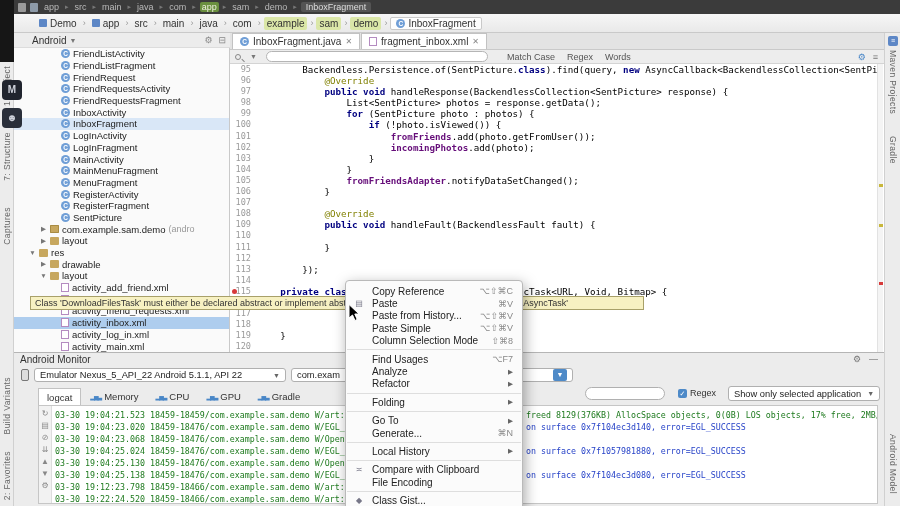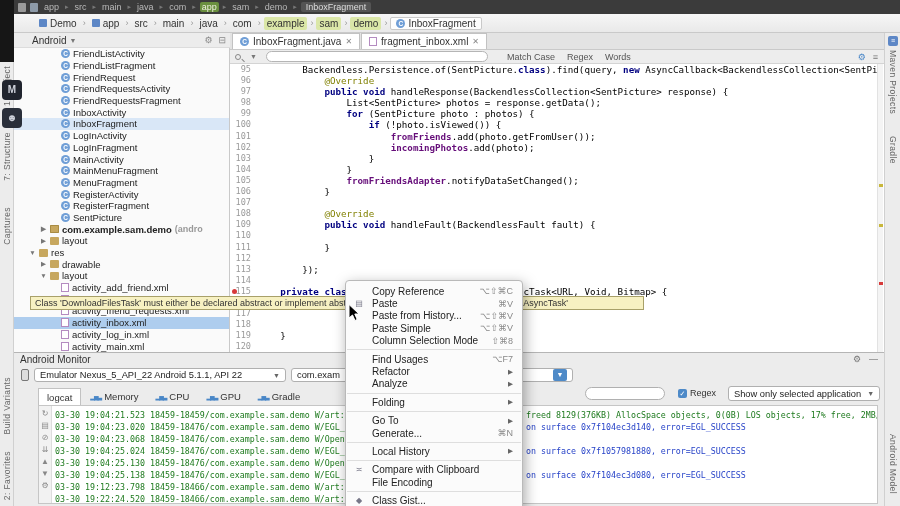--- a/index.html
+++ b/index.html
@@ -301,21 +301,21 @@
       <div class="tree-row" style="padding-left: 37px;">
         <span class="arrow"></span>
         <span class="icon-class">C</span>
         <span>RegisterFragment</span>
       </div>
       <div class="tree-row" style="padding-left: 37px;">
         <span class="arrow"></span>
         <span class="icon-class">C</span>
         <span>SentPicture</span>
       </div>
-      <div class="tree-row" style="padding-left: 26px; font-weight: bold;">
+      <div class="tree-row" style="padding-left: 26px;">
         <span class="arrow">▶</span>
         <span class="icon-package"></span>
         <span>com.example.sam.demo</span>
         <span class="tree-suffix">(andro</span>
       </div>
       <div class="tree-row" style="padding-left: 26px;">
         <span class="arrow">▶</span>
         <span class="icon-folder"></span>
         <span>layout</span>
       </div>
@@ -452,25 +452,25 @@
       <div class="mi">
         <span>Column Selection Mode</span>
         <span class="sc">⇧⌘8</span>
       </div>
       <div class="msep"></div>
       <div class="mi">
         <span>Find Usages</span>
         <span class="sc">⌥F7</span>
       </div>
       <div class="mi">
+        <span>Analyze</span>
+        <span class="sub">▶</span>
+      </div>
+      <div class="mi">
         <span>Refactor</span>
-        <span class="sub">▶</span>
-      </div>
-      <div class="mi">
-        <span>Analyze</span>
         <span class="sub">▶</span>
       </div>
       <div class="msep"></div>
       <div class="mi">
         <span>Folding</span>
         <span class="sub">▶</span>
       </div>
       <div class="msep"></div>
       <div class="mi">
         <span>Go To</span>

